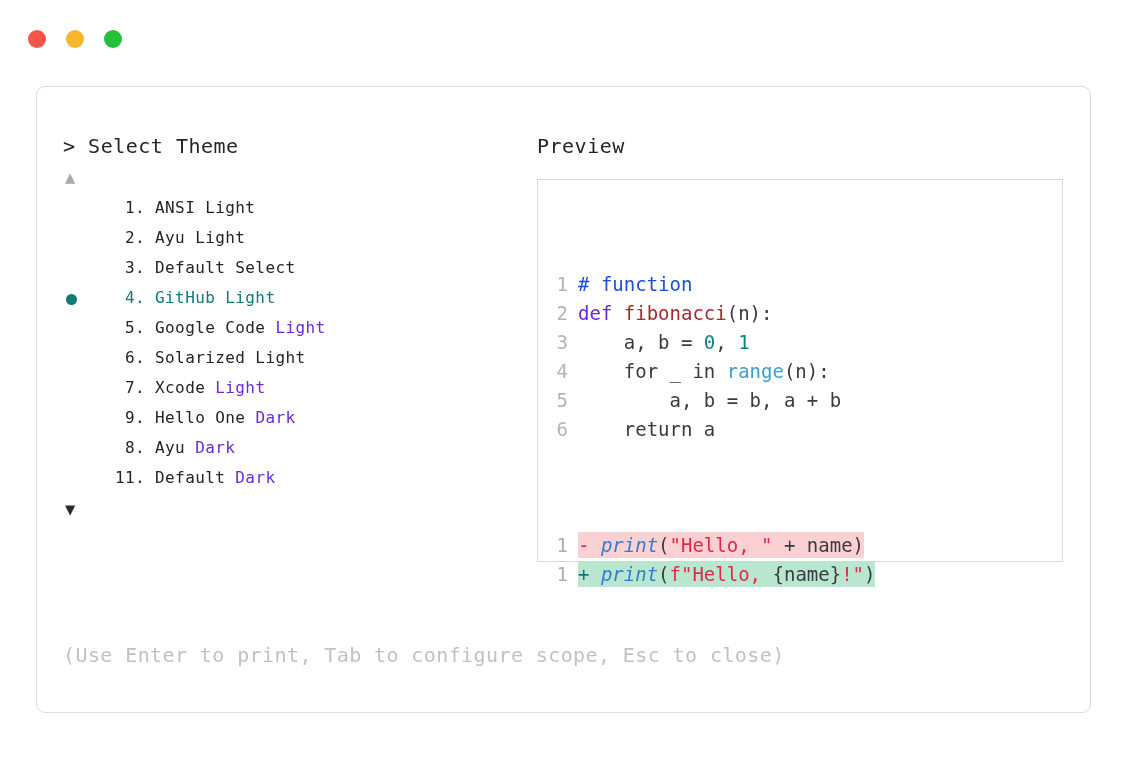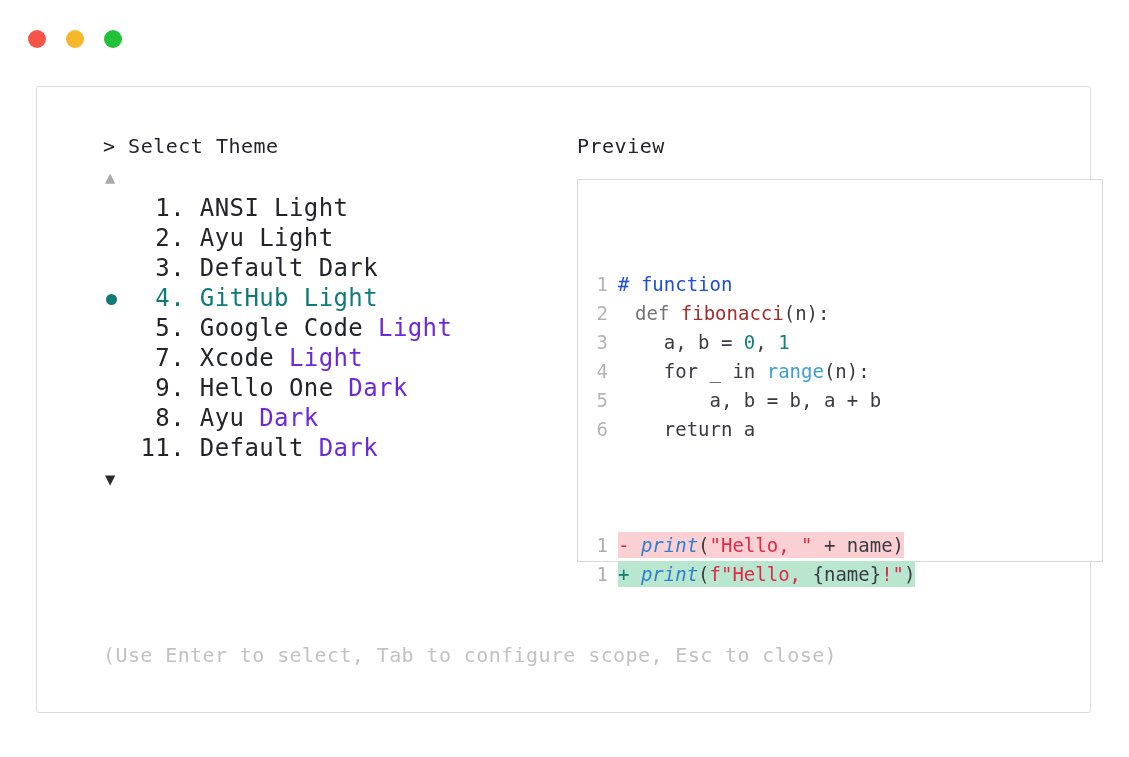--- a/index.html
+++ b/index.html
@@ -32,23 +32,22 @@
 
   
   .card {
     position: absolute;
     left: 36px;
     top: 86px;
     width: 1055px;
     height: 627px;
     box-sizing: border-box;
     border: 1px solid #dcdcdc;
-    border-radius: 3px;
+    border-radius: 9px;
     background: #ffffff;
-    padding-left: 40px;
   }
 
   .card-inner {
     position: relative;
     width: 100%;
     height: 100%;
   }
 
   
   .left-col {
@@ -75,21 +74,21 @@
     color: #a9a9a9;
   }
 
   .theme-list {
     margin-top: 6px;
   }
   .theme-row {
     position: relative;
     height: 30px;
     line-height: 30px;
-    font-size: 24px;
+    font-size: 16px;
     letter-spacing: 0.4px;
     white-space: pre;
     color: #23242a;
   }
   .bullet {
     position: absolute;
     left: 3px;
     top: 11px;
     width: 11px;
     height: 11px;
@@ -166,21 +165,21 @@
   .code-line.diff { display: block; }
   .hl {
     padding: 2px 0;
   }
   .diff-del .hl { background: #fbd0d3; }
   .diff-add .hl { background: #b9e6cf; }
   .diff-del .ln, .diff-add .ln { color: #adadad; }
 
   
   .t-comment  { color: #1d4ed8; }
-  .t-keyword  { color: #737373; margin-left: 17px; }
+  .t-keyword  { color: #6d28d9; }
   .t-func     { color: #a32b2b; }
   .t-plain    { color: #3a3a42; }
   .t-num      { color: #0f8080; }
   .t-builtin  { color: #3b9fd0; }
   .t-call     { color: #2f7fd0; font-style: italic; }
   .t-string   { color: #e0294a; }
   .t-punct    { color: #3a3a42; }
   .t-sign-del { color: #c0304a; }
   .t-sign-add { color: #0f7a78; }
 </style>
@@ -198,38 +197,39 @@
 
     <div class="left-col">
 
       <div class="prompt-row"><span class="prompt-caret">&gt;</span><span> </span><span>Select Theme</span></div>
 
       <div class="scroll-arrow-up">▲</div>
 
       <div class="theme-list">
           <div class="theme-row"><span class="row-num">1.</span><span> </span><span class="row-name">ANSI Light</span></div>
           <div class="theme-row"><span class="row-num">2.</span><span> </span><span class="row-name">Ayu Light</span></div>
-          <div class="theme-row"><span class="row-num">3.</span><span> </span><span class="row-name">Default Dark</span></div>
+          <div class="theme-row"><span class="row-num">3.</span><span> </span><span class="row-name">Default Select</span></div>
           <div class="theme-row selected"><span class="bullet"></span><span class="row-num">4.</span><span> </span><span class="row-name">GitHub Light</span></div>
           <div class="theme-row"><span class="row-num">5.</span><span> </span><span class="row-name">Google Code</span><span class="row-variant"> Light</span></div>
+          <div class="theme-row"><span class="row-num">6.</span><span> </span><span class="row-name">Solarized Light</span></div>
           <div class="theme-row"><span class="row-num">7.</span><span> </span><span class="row-name">Xcode</span><span class="row-variant"> Light</span></div>
           <div class="theme-row"><span class="row-num">9.</span><span> </span><span class="row-name">Hello One</span><span class="row-variant"> Dark</span></div>
           <div class="theme-row"><span class="row-num">8.</span><span> </span><span class="row-name">Ayu</span><span class="row-variant"> Dark</span></div>
           <div class="theme-row"><span class="row-num">11.</span><span> </span><span class="row-name">Default</span><span class="row-variant"> Dark</span></div>
         </div>
 
       <div class="scroll-arrow-down">▼</div>
     </div>
 
     <div class="right-col">
       <div class="preview-label">Preview</div>
       <div class="preview-panel">
         <div class="code-area">
           <div><div class="code-line"><span class="ln">1</span><span class="t-comment"># function</span></div><div class="code-line"><span class="ln">2</span><span class="t-keyword">def </span><span class="t-func">fibonacci</span><span class="t-punct">(n):</span></div><div class="code-line"><span class="ln">3</span><span class="t-plain">    a, b = </span><span class="t-num">0</span><span class="t-plain">, </span><span class="t-num">1</span></div><div class="code-line"><span class="ln">4</span><span class="t-plain">    for _ in </span><span class="t-builtin">range</span><span class="t-punct">(n):</span></div><div class="code-line"><span class="ln">5</span><span class="t-plain">        a, b = b, a + b</span></div><div class="code-line"><span class="ln">6</span><span class="t-plain">    return a</span></div></div>
           <div class="diff-block"><div class="code-line diff diff-del"><span class="ln">1</span><span class="hl"><span class="t-sign-del">- </span><span class="t-call">print</span><span class="t-punct">(</span><span class="t-string">"Hello, "</span><span class="t-plain"> + name</span><span class="t-punct">)</span></span></div><div class="code-line diff diff-add"><span class="ln">1</span><span class="hl"><span class="t-sign-add">+ </span><span class="t-call">print</span><span class="t-punct">(</span><span class="t-string">f"Hello, </span><span class="t-punct">{name}</span><span class="t-string">!"</span><span class="t-punct">)</span></span></div></div>
         </div>
       </div>
     </div>
 
-    <div class="hint">(Use Enter to select, Tab to configure scope, Esc to close)</div>
+    <div class="hint">(Use Enter to print, Tab to configure scope, Esc to close)</div>
 
   </div>
 </div>
 
 </body></html>

